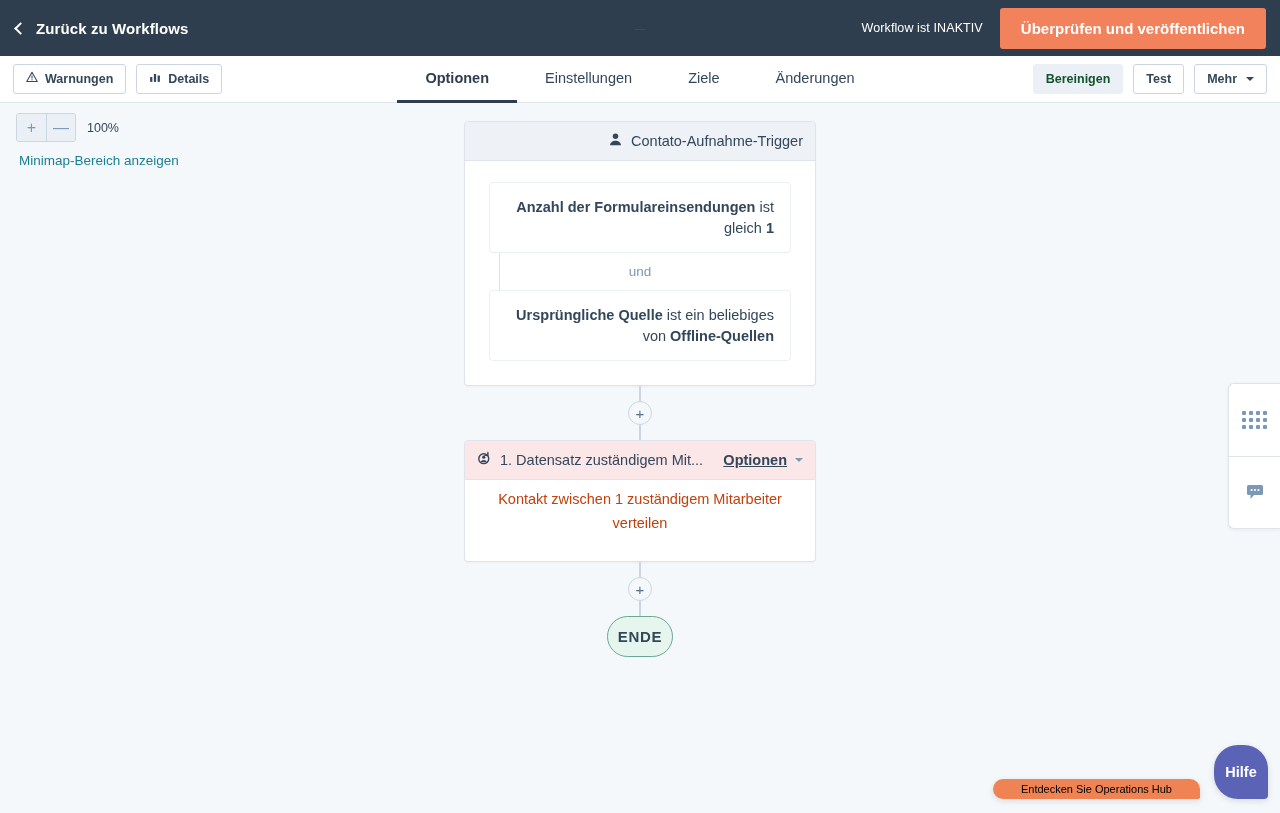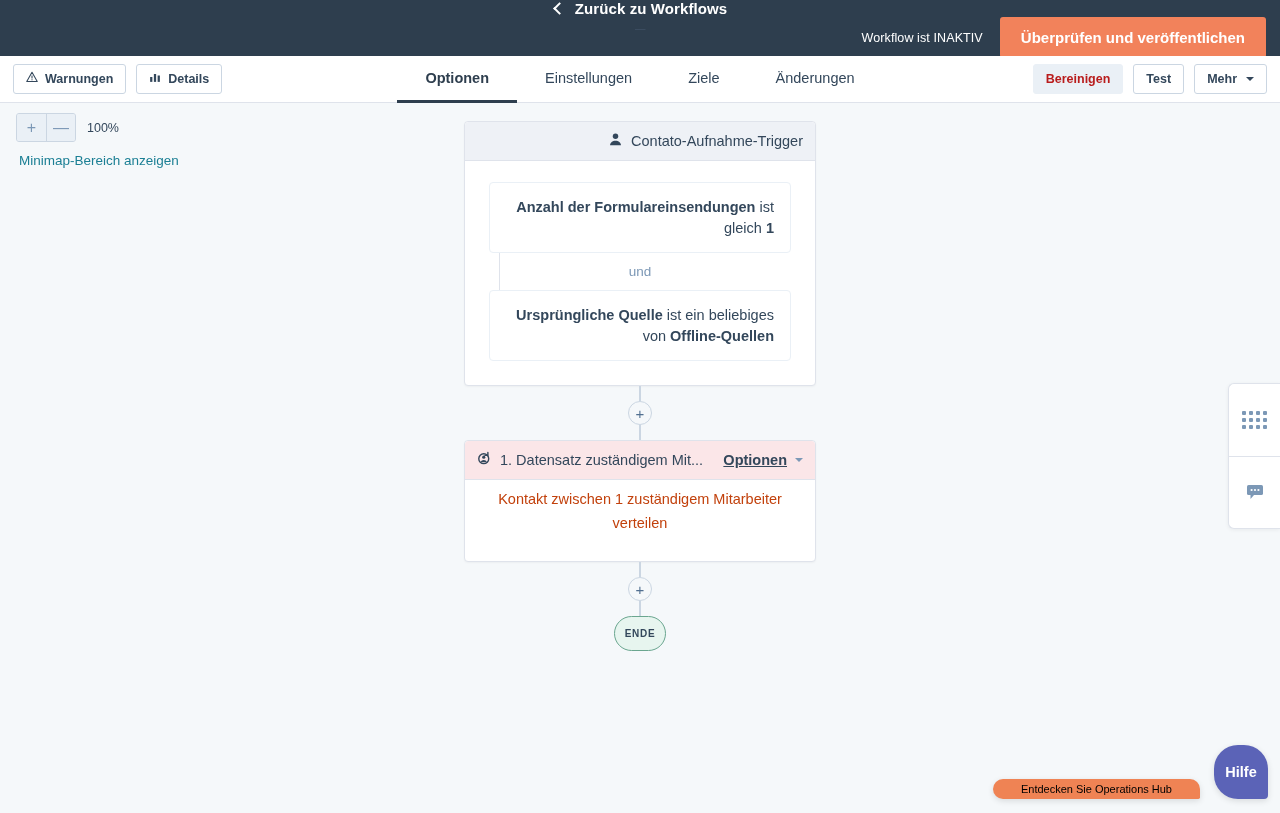--- a/index.html
+++ b/index.html
@@ -11,21 +11,20 @@
     overflow: hidden;
   }
 
   
   .topbar {
     position: relative;
     height: 56px;
     background: #2e3e4e;
     display: flex; align-items: center;
     padding: 0 14px 0 16px;
-    flex-direction: column;
   }
   .back-link {
     display: flex; align-items: center; gap: 11px;
     color: #ffffff; font-size: 15px; font-weight: 700;
     letter-spacing: .1px; cursor: pointer;
   }
   .chev-left {
     display: inline-block; width: 9px; height: 9px;
     border-left: 2.4px solid #fff; border-bottom: 2.4px solid #fff;
     transform: rotate(45deg); margin-top: 0px;
@@ -62,21 +61,21 @@
   }
   .tb-left { display: flex; gap: 10px; z-index: 2; }
   .tb-right { margin-left: auto; display: flex; gap: 10px; z-index: 2; }
   .sbtn {
     display: inline-flex; align-items: center; gap: 7px;
     background: #fff; border: 1px solid #cbd6e2; border-radius: 3px;
     color: #33475b; font-size: 12.5px; font-weight: 600;
     padding: 6px 12px; cursor: pointer; line-height: 1.3;
   }
   .sbtn.disabled {
-    color: #b91c1c; background: #eaf0f6; border-color: #eaf0f6;
+    color: #14532d; background: #eaf0f6; border-color: #eaf0f6;
     cursor: default;
   }
   .caret {
     display: inline-block; width: 0; height: 0;
     border-left: 4px solid transparent; border-right: 4px solid transparent;
     border-top: 4.5px solid #33475b; margin-left: 2px;
   }
   .tabs {
     position: absolute; left: 0; right: 0; top: 0; bottom: -1px;
     display: flex; align-items: stretch; justify-content: center;
@@ -162,21 +161,21 @@
   .conn-line { width: 2px; height: 15px; background: #cbd6e2; }
   .plus-btn {
     width: 24px; height: 24px; border-radius: 50%;
     background: #f5f8fa; border: 1px solid #cbd6e2;
     display: flex; align-items: center; justify-content: center;
     color: #516f90; font-size: 15px; line-height: 1; cursor: pointer;
   }
   .end-node {
     padding: 11px 10px; border: 1.6px solid #6aa68f;
     background: #e7f5ef; border-radius: 22px;
-    font-size: 10px; font-weight: 700; letter-spacing: .7px; color: #33475b;
+    font-size: 15px; font-weight: 700; letter-spacing: .7px; color: #33475b;
   }
 
   
   .dock {
     position: absolute; right: 0; top: 280px;
     width: 52px; background: #fff;
     border: 1px solid #dfe3eb; border-right: none;
     border-radius: 6px 0 0 6px;
     box-shadow: 0 1px 4px rgba(0,0,0,.06);
   }

